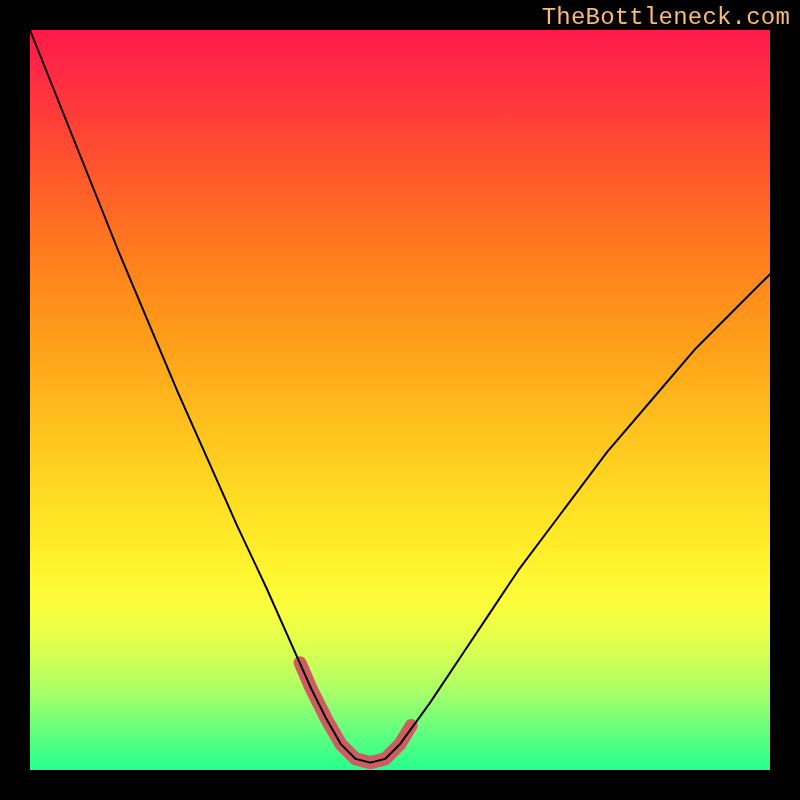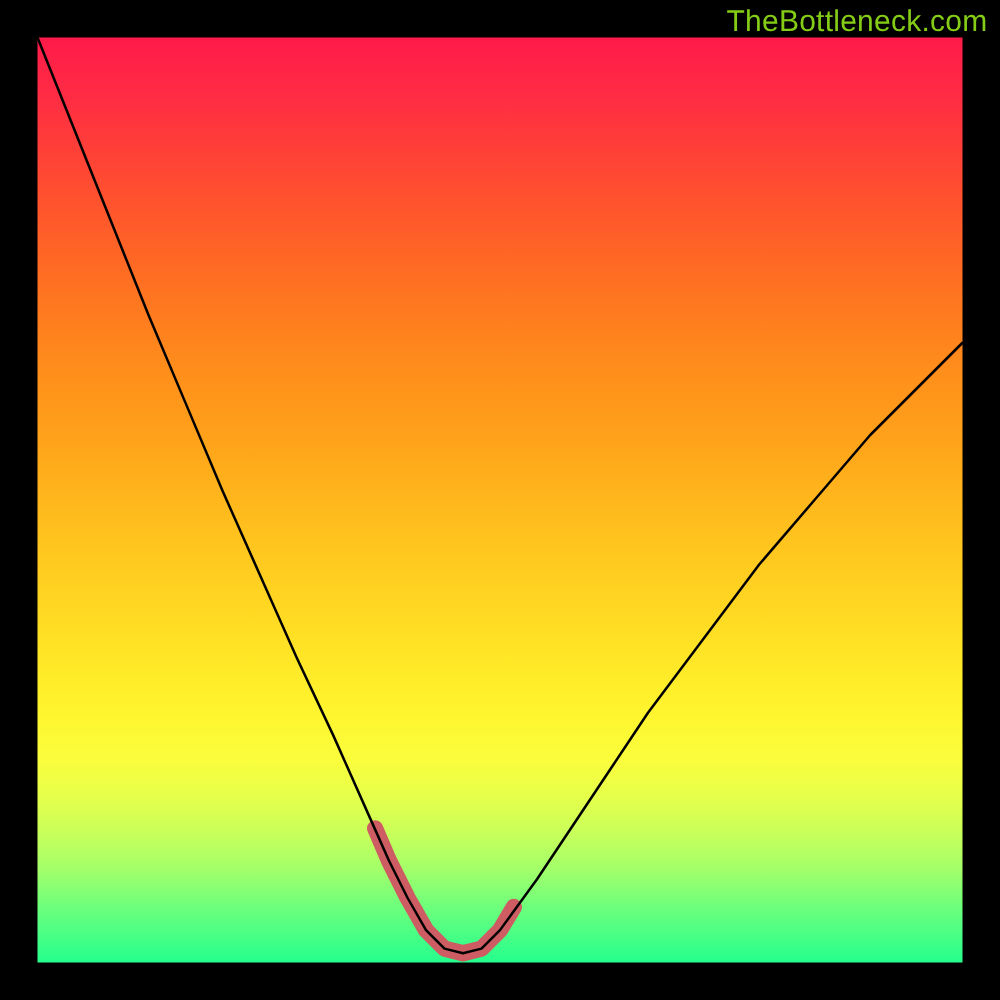--- a/index.html
+++ b/index.html
@@ -16,25 +16,26 @@
     left: 0;
     top: 0;
     width: 800px;
     height: 800px;
     background: #000;
   }
   .watermark {
     position: absolute;
     top: 4px;
     right: 10px;
-    color: #84cc16;
+    color: #fdba74;
     font-size: 24px;
     font-weight: 500;
     letter-spacing: 0.2px;
     user-select: none;
+    font-family: Liberation Mono, monospace;
   }
   .plot-area {
     position: absolute;
     left: 30px;
     top: 30px;
     width: 740px;
     height: 740px;
     background: linear-gradient(to bottom,
       #ff1a49 0%,
       #ff2b44 6%,

